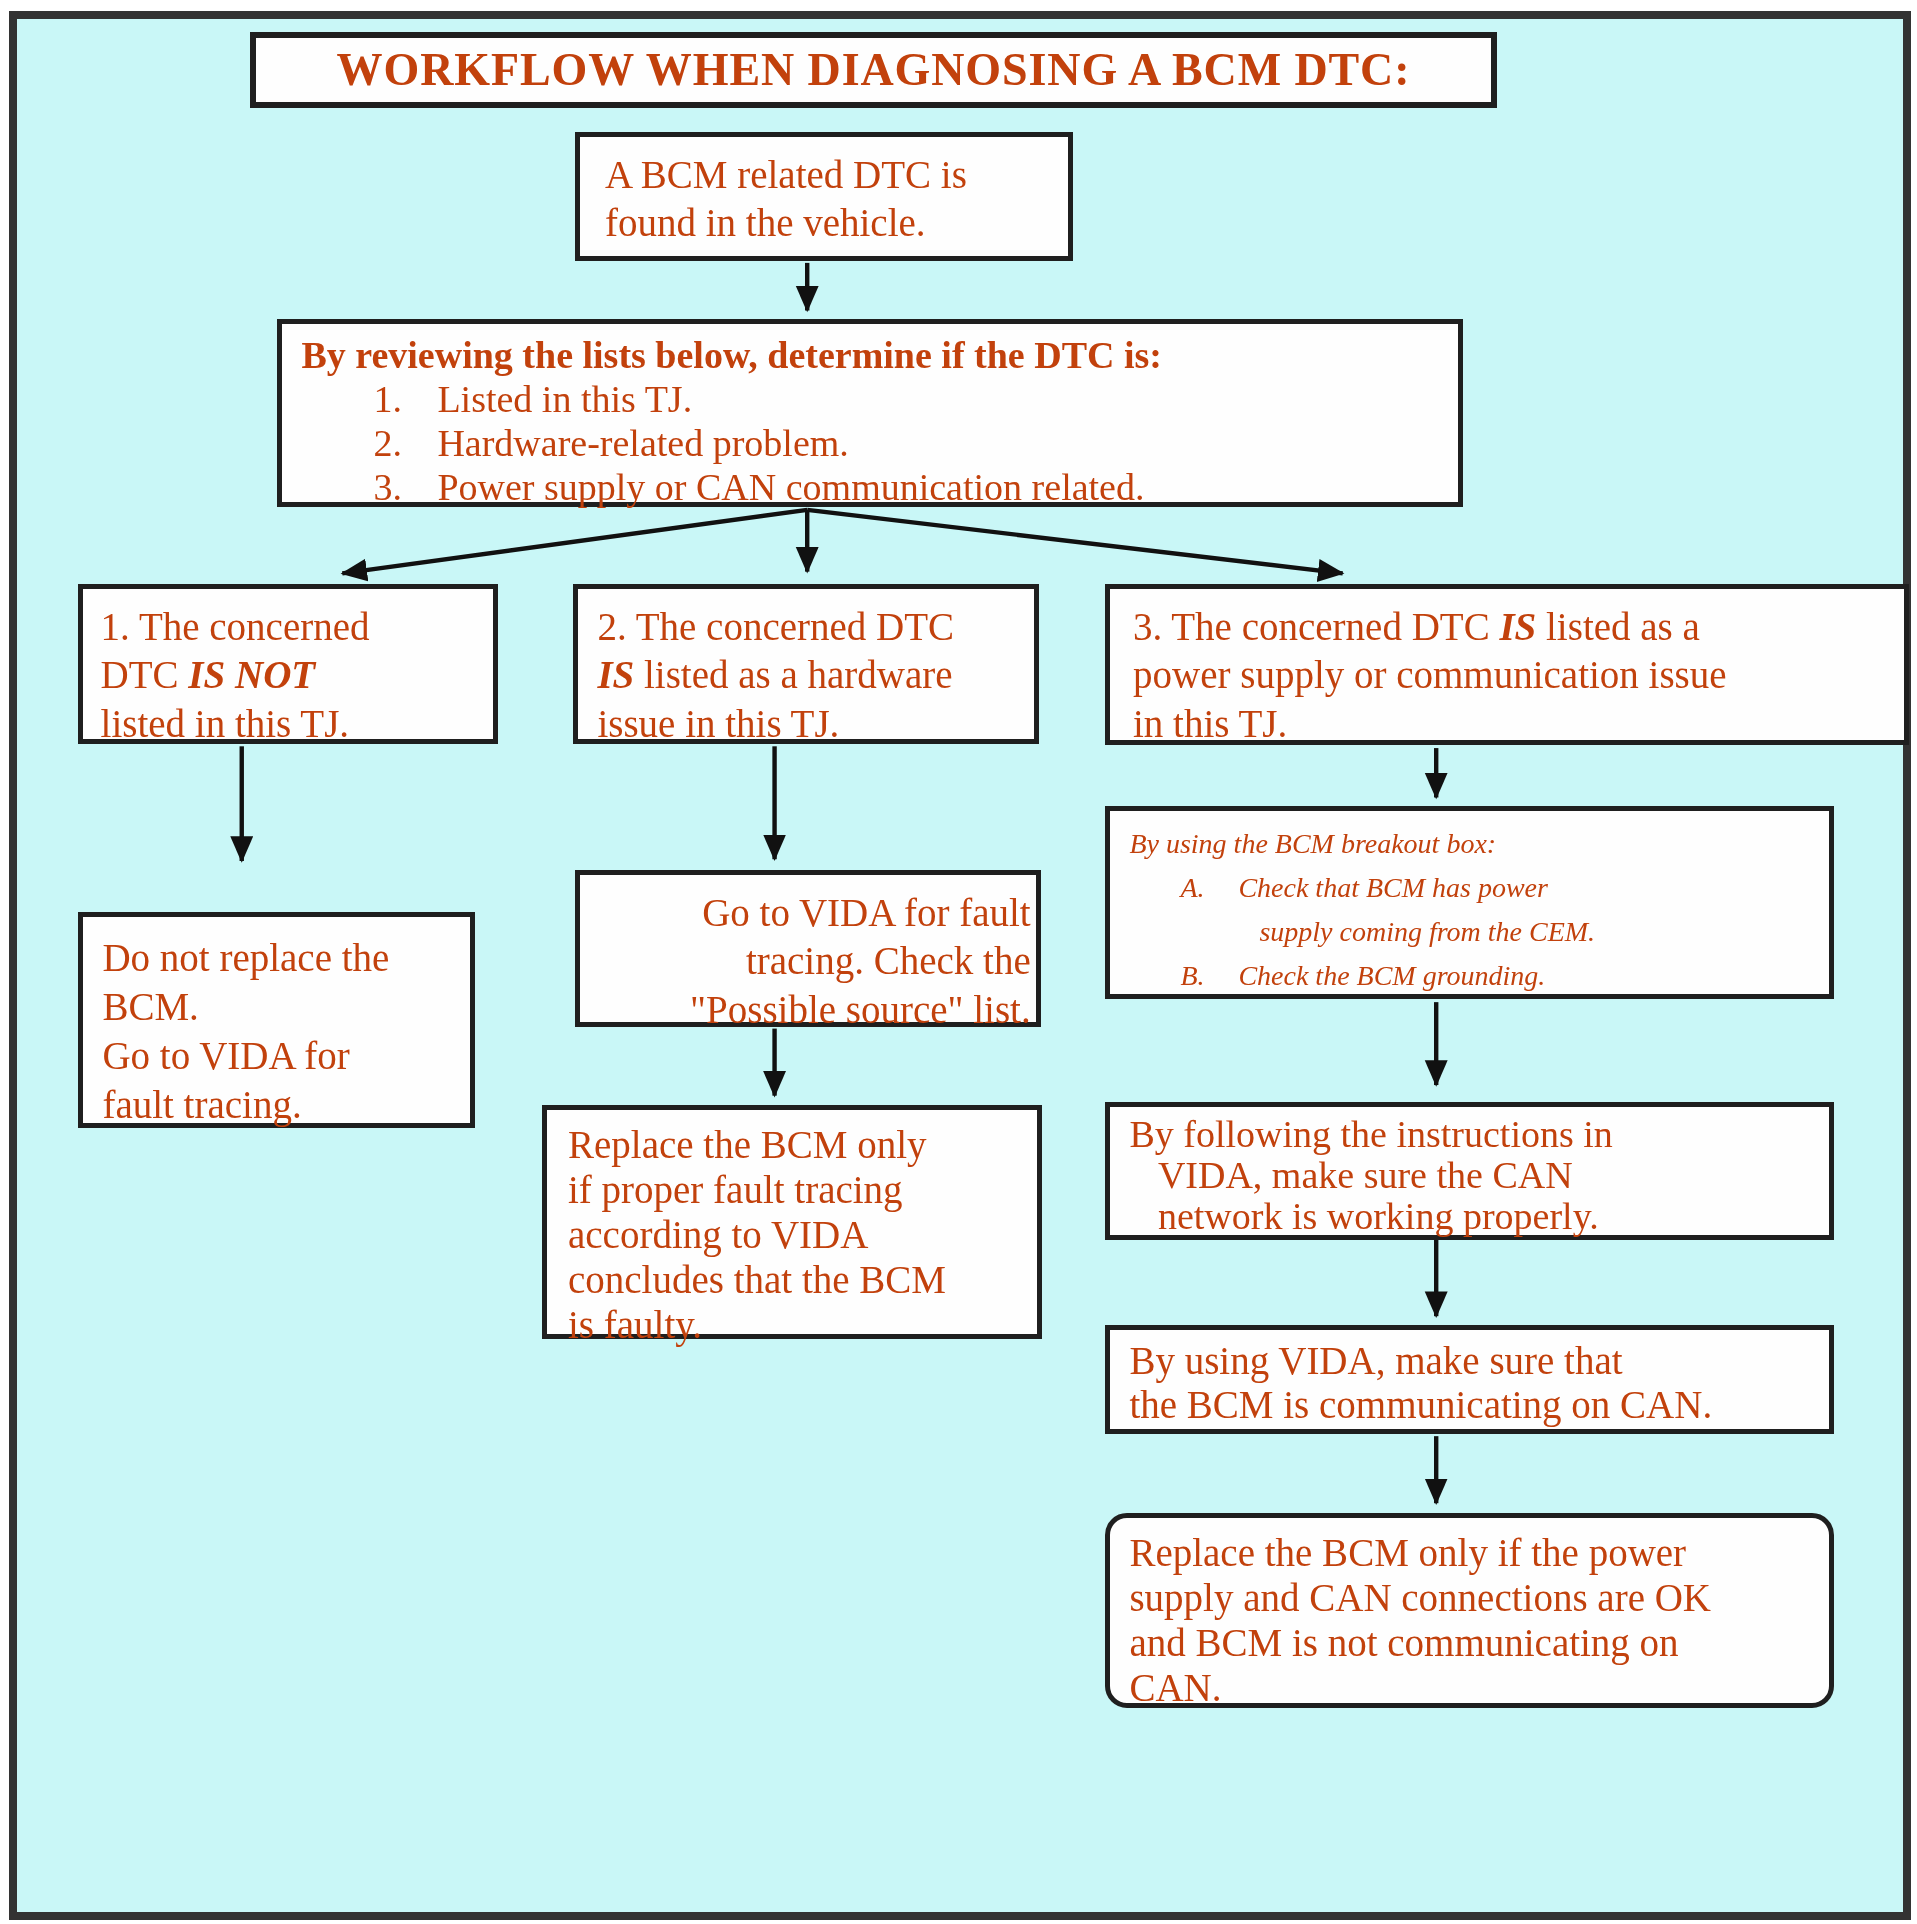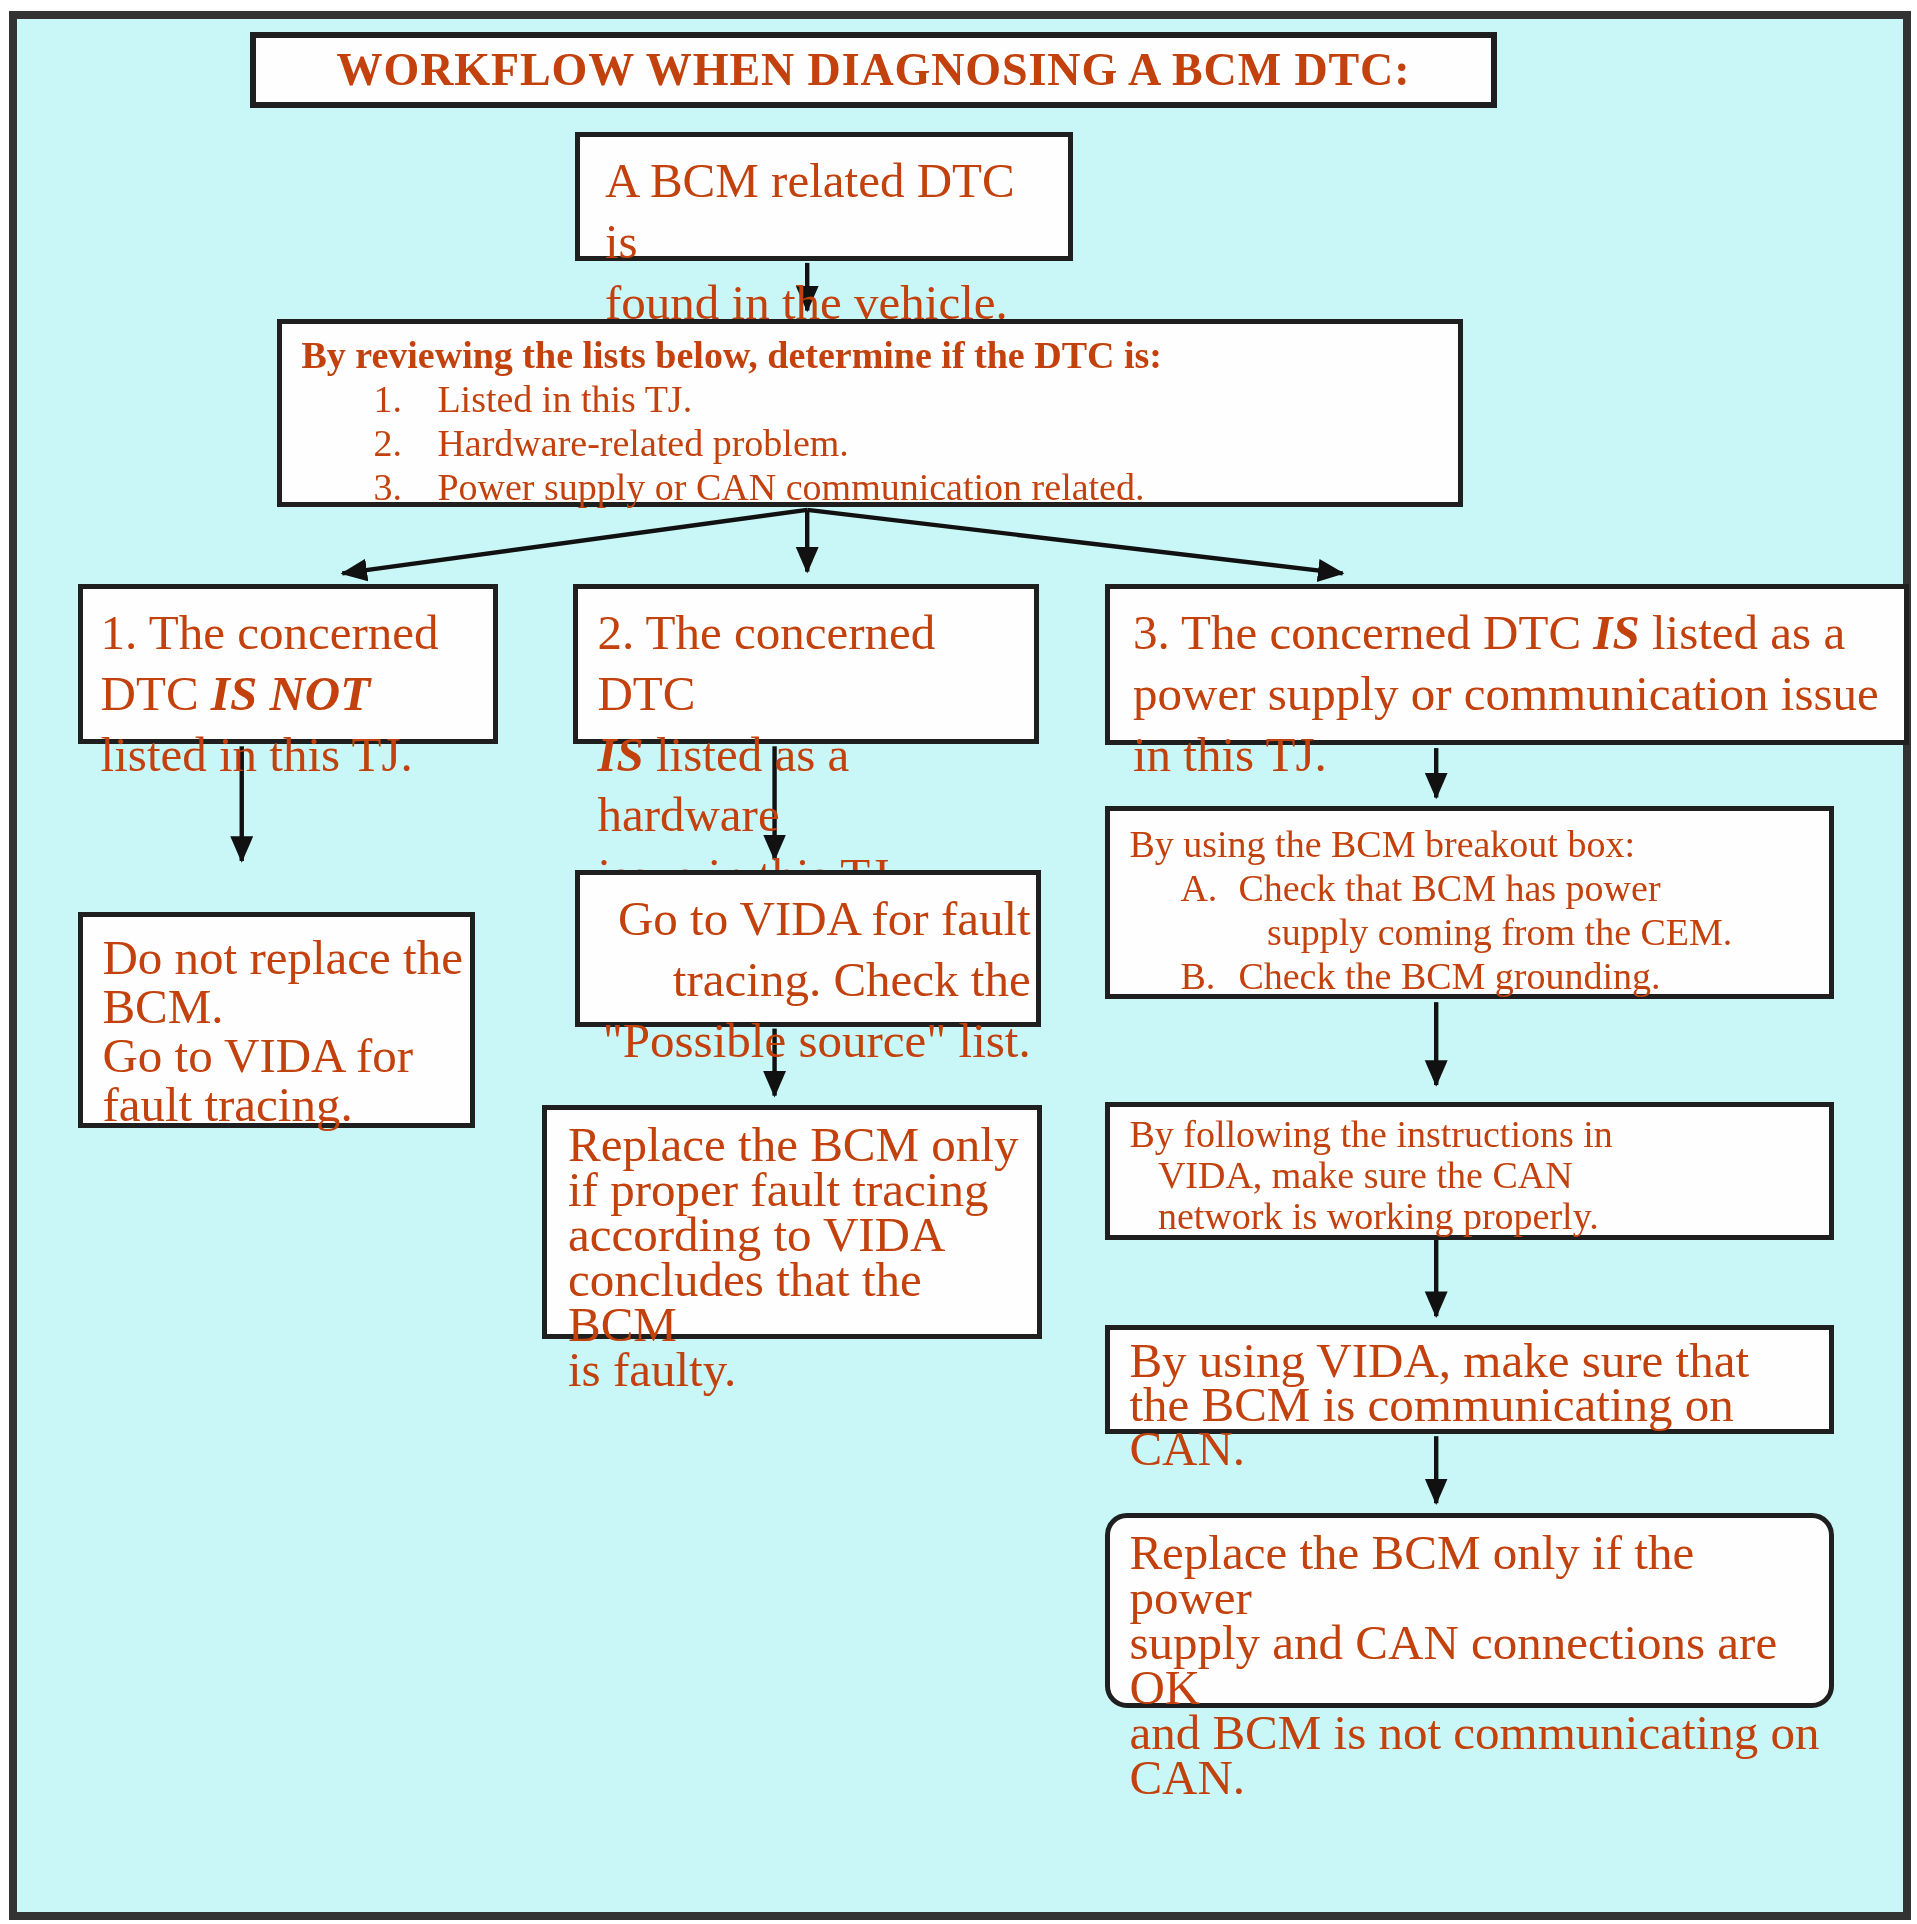--- a/index.html
+++ b/index.html
@@ -18,21 +18,21 @@
     background:var(--bg,#c9f7f7);
     box-sizing:content-box;
   }
   #arrows{position:absolute;left:0;top:0;pointer-events:none;}
   #arrows line{stroke:#111;stroke-width:5;}
   .node{
     position:absolute;
     background:var(--boxfill,#fefefe);
     border:5.3px solid #1f1f1f;
     box-sizing:border-box;
-    font-size:49px;line-height:1.24;
+    font-size:39px;line-height:1.24;
   }
   .t{white-space:pre-wrap;display:block;}
   .em-strong{font-weight:bold;font-style:italic;}
   #title-box{
     left:250px;top:32px;width:1247px;height:76px;
     border-width:6.2px;
     display:flex;align-items:center;justify-content:center;
     font-weight:bold;font-size:46px;letter-spacing:0.9px;
   }
   #start{left:575px;top:132px;width:498px;height:129px;padding:14px 8.8px 0 25px;}
@@ -42,21 +42,21 @@
   #decision .listrow{padding-left:72px;}
   .marker{flex:0 0 64px;}
   #b3b .listrow{padding-left:51px;}
   #b3b .marker{flex:0 0 58px;}
   #b1{left:78px;top:584px;width:420px;height:160px;padding:14px 5.3px 0 17.6px;}
   #b2{left:573px;top:584px;width:466px;height:160px;padding:14px 5.3px 0 19.4px;}
   #b3{left:1105px;top:584px;width:804px;height:161px;padding:14px 8.8px 0 23px;}
   #b1b{left:78px;top:872px;width:397px;height:216px;padding:16px 5.3px 0 19.4px;line-height:49px;margin-top:40px;}
   #b2b{left:575px;top:870px;width:466px;height:157px;padding:14px 5.3px 0 21px;text-align:right;}
   #b2c{left:542px;top:1105px;width:500px;height:234px;padding:12.4px 5.3px 0 21px;line-height:45px;}
-  #b3b{left:1105px;top:806px;width:729px;height:193px;padding:10.6px 7px 0 19.4px;font-size:38px;line-height:44px;}
+  #b3b{left:1105px;top:806px;width:729px;height:193px;padding:10.6px 7px 0 19.4px;font-size:28px;line-height:44px;font-style:italic;}
   #b3c{left:1105px;top:1094px;width:729px;height:138px;padding:7px 7px 0 19.4px;font-size:38px;line-height:41px;margin-top:8px;}
   #b3d{left:1105px;top:1325px;width:729px;height:109px;padding:8.8px 7px 0 19.4px;line-height:44px;}
   #b3e{left:1105px;top:1513px;width:729px;height:195px;padding:12.4px 7px 0 19.4px;line-height:45px;border-radius:22px;}
 </style>
 </head>
 <body>
 
 <div id="canvas">
   <div id="frame"></div>
 

